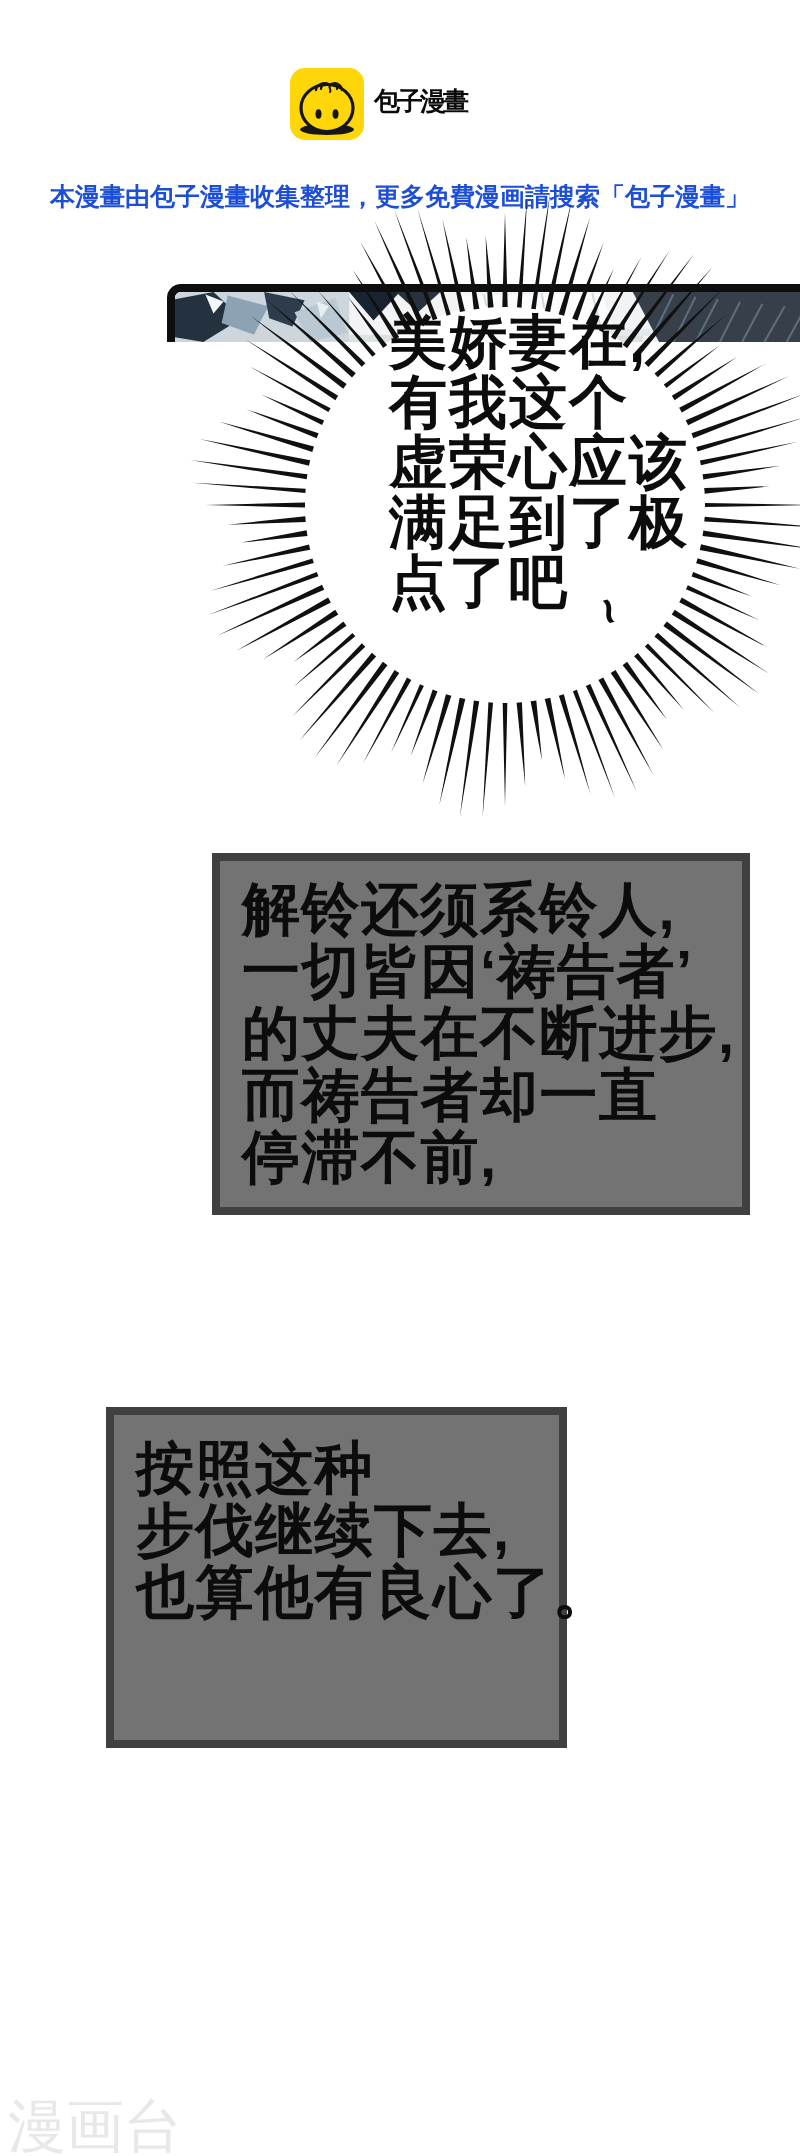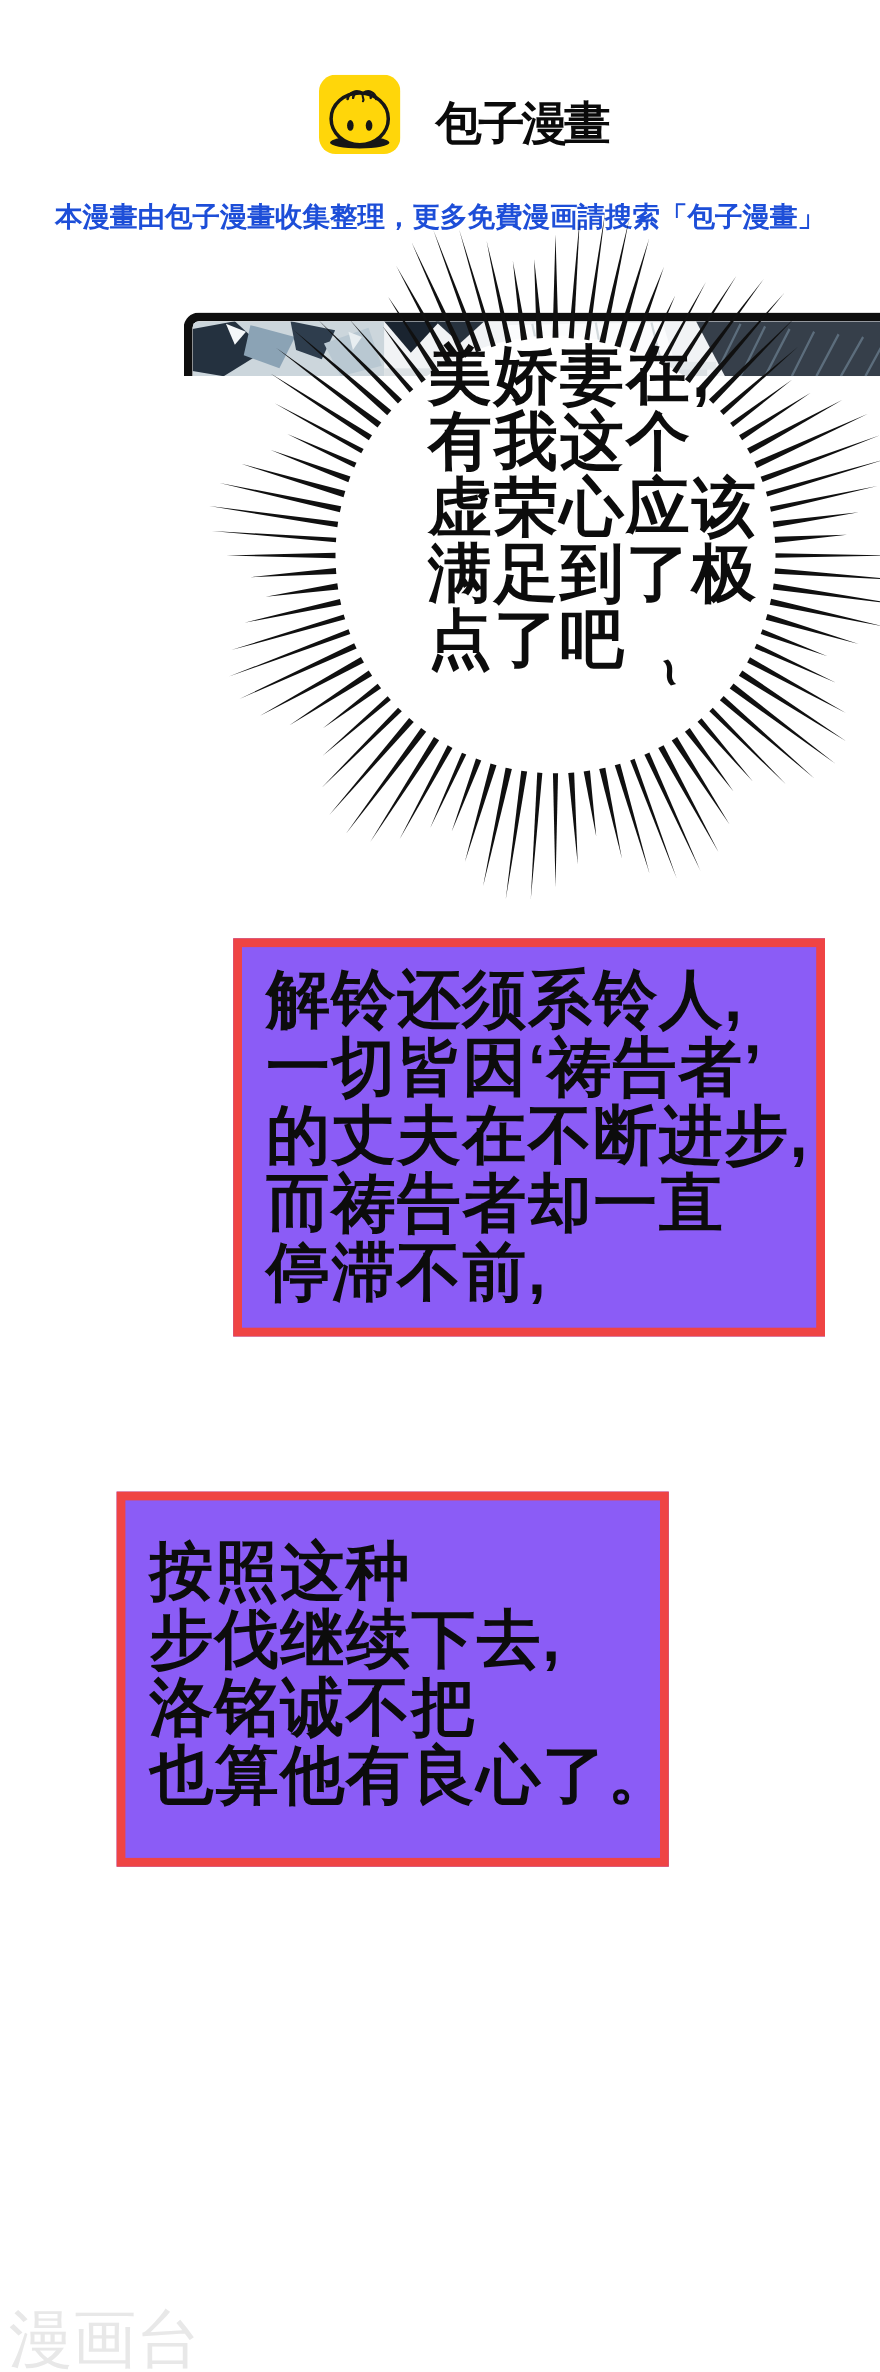--- a/index.html
+++ b/index.html
@@ -5,22 +5,22 @@
   html,body{margin:0;padding:0;}
   body{
     width:800px;height:2156px;position:relative;overflow:hidden;
     background:#ffffff;
     font-family:"Liberation Sans", sans-serif;
     color:#0e0e0e;
   }
   
   .logo-icon{position:absolute;left:290px;top:68px;width:74px;height:72px;}
   .brand-name{
-    position:absolute;left:396px;top:84px;
-    font-size:42px;font-weight:800;letter-spacing:-3px;color:#0a0a0a;white-space:nowrap;
+    position:absolute;left:374px;top:84px;
+    font-size:26px;font-weight:800;letter-spacing:-3px;color:#0a0a0a;white-space:nowrap;
   }
   .disclaimer{
     position:absolute;left:0;top:180px;width:800px;text-align:center;
     font-size:25px;font-weight:700;color:#1d4ed8;white-space:nowrap;
   }
   
   .panel{
     position:absolute;left:167px;top:284px;width:645px;height:58px;
     border:8px solid #0e0e0e;border-right:none;border-bottom:none;
     border-radius:14px 0 0 0;background:#fff;box-sizing:border-box;overflow:hidden;
@@ -29,24 +29,24 @@
   
   .burst{position:absolute;left:160px;top:170px;width:720px;height:700px;overflow:visible;}
   .bubble-text{position:absolute;left:389px;top:312px;}
   .bubble-line{height:60px;line-height:60px;font-size:58px;font-weight:600;letter-spacing:2px;white-space:nowrap;color:#0c0c0c;}
   .tilde{
     position:absolute;left:596px;top:584px;font-size:46px;font-weight:700;color:#0c0c0c;
     transform:rotate(75deg);transform-origin:center;
   }
   
   .caption-box{
-    position:absolute;background:#8b5cf6;border:8px solid #ef4444;box-sizing:border-box;
+    position:absolute;background:#737373;border:8px solid #404040;box-sizing:border-box;
   }
   .box-1{left:212px;top:853px;width:538px;height:362px;padding:17px 0 0 22px;}
-  .box-2{left:106px;top:1356px;width:502px;height:341px;padding:34px 0 0 22px;}
+  .box-2{left:106px;top:1407px;width:461px;height:341px;padding:22px 0 0 22px;}
   .cap-line{height:62px;line-height:62px;font-size:58px;font-weight:600;letter-spacing:1.5px;white-space:nowrap;color:#0c0c0c;}
   
   .watermark{
     position:absolute;left:8px;top:2088px;font-size:58px;font-weight:400;
     color:#e8e8e8;letter-spacing:0;white-space:nowrap;
   }
 </style>
 </head>
 <body>
 
@@ -195,17 +195,16 @@
   <div class="cap-line">解铃还须系铃人,</div>
   <div class="cap-line">一切皆因‘祷告者’</div>
   <div class="cap-line">的丈夫在不断进步,</div>
   <div class="cap-line">而祷告者却一直</div>
   <div class="cap-line">停滞不前,</div>
 </div>
 
 <div class="caption-box box-2">
   <div class="cap-line">按照这种</div>
   <div class="cap-line">步伐继续下去,</div>
-  <div class="cap-line">洛铭诚不把</div>
   <div class="cap-line">也算他有良心了。</div>
 </div>
 
 <div class="watermark">漫画台</div>
 
 </body></html>

